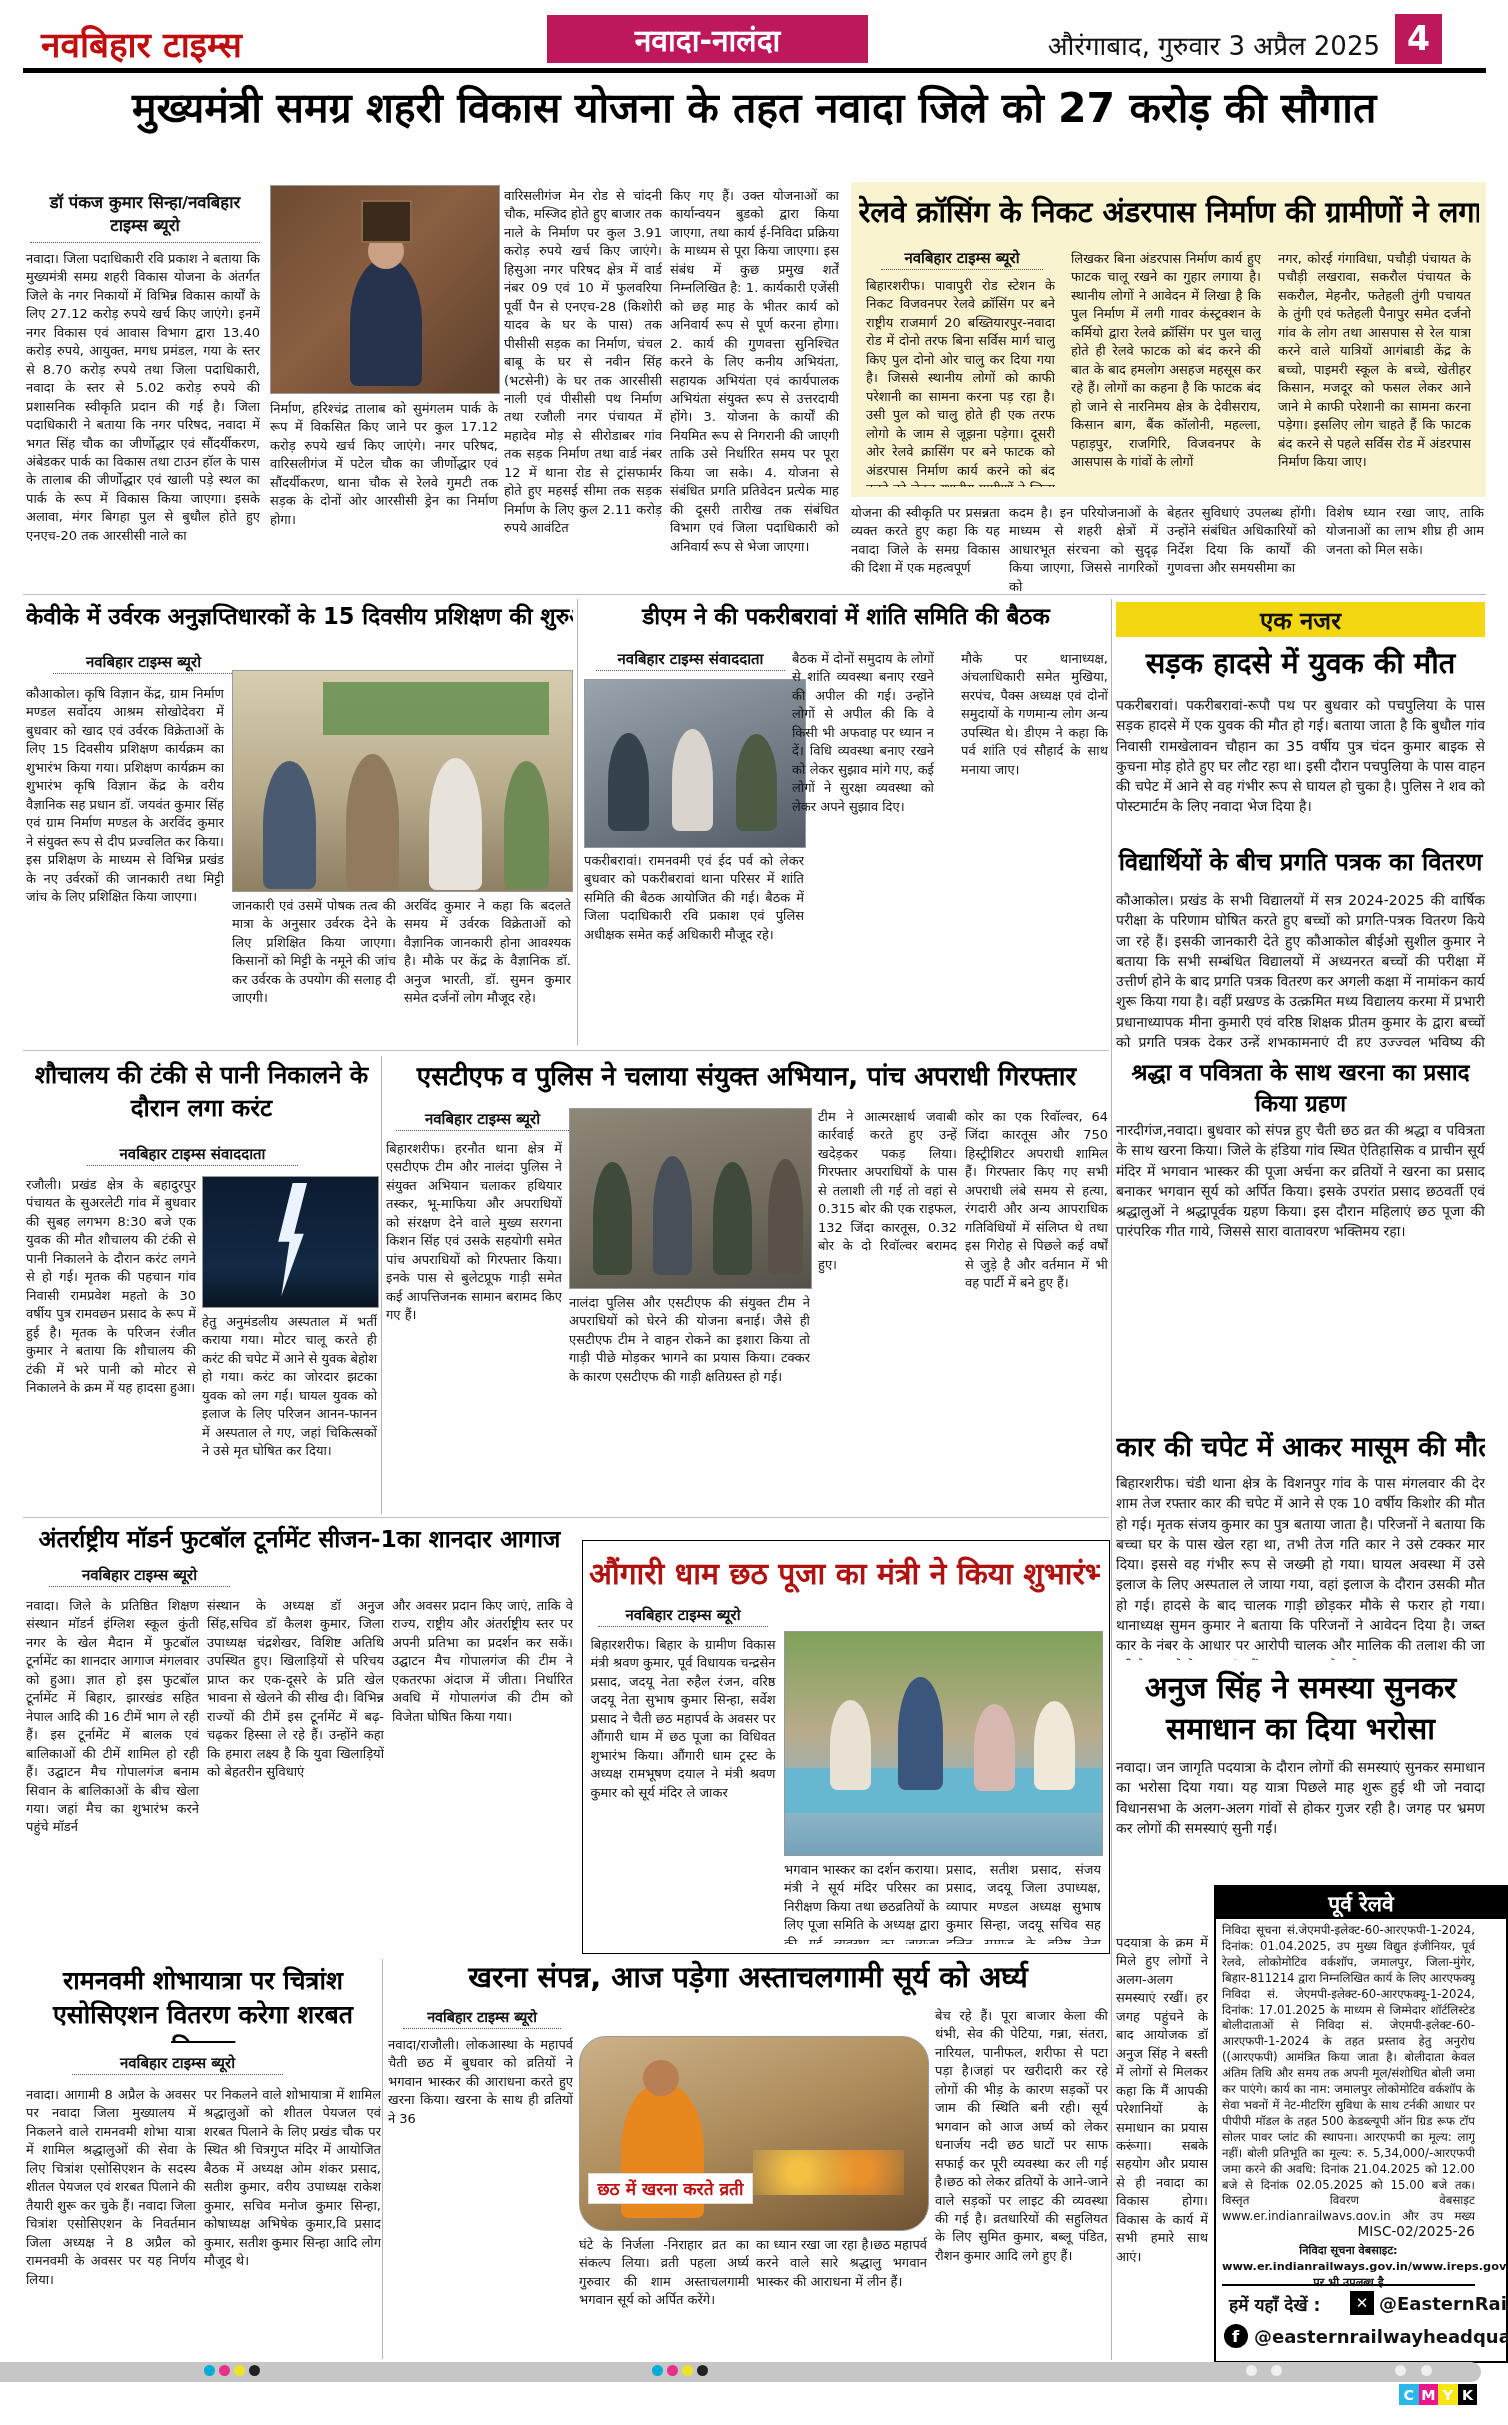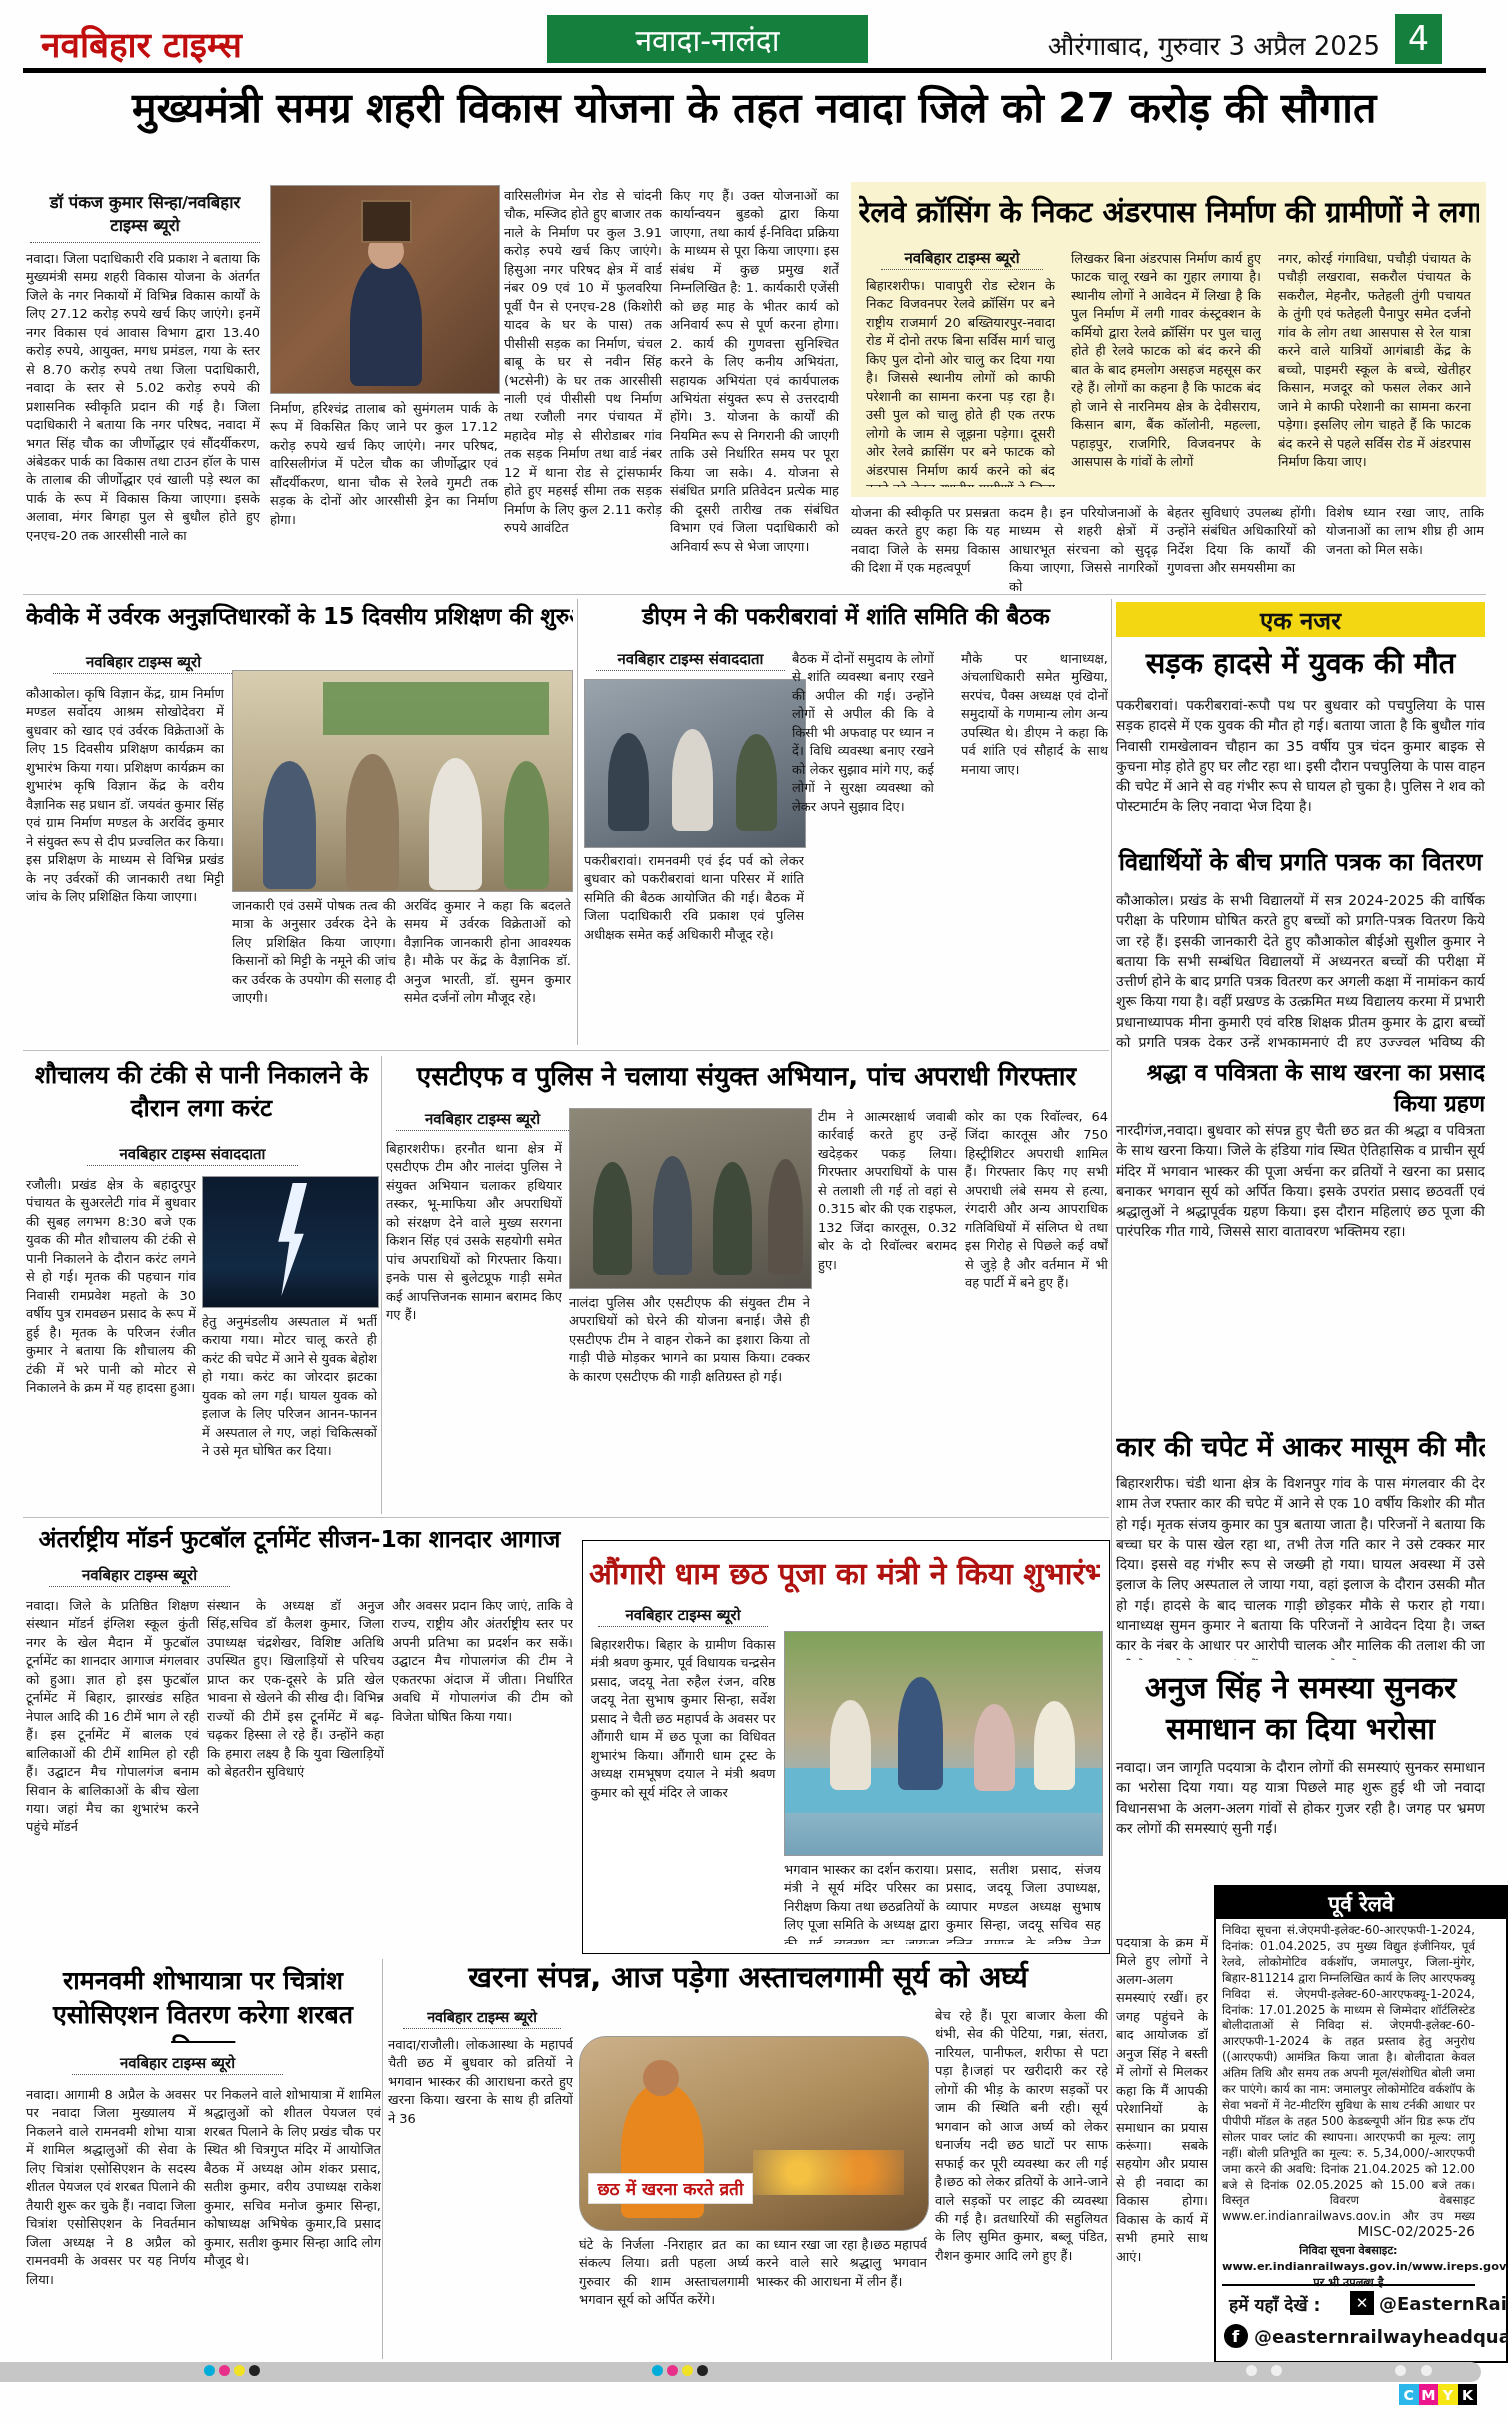--- a/index.html
+++ b/index.html
@@ -9,21 +9,21 @@
   .t{font-size:13px;line-height:1.42;text-align:justify;overflow:hidden;}
   .t2{font-size:14px;line-height:1.45;text-align:justify;overflow:hidden;}
   .by{font-weight:bold;font-size:16px;text-align:center;border-bottom:1.5px dotted #555;
       padding-bottom:2.3px;overflow:hidden;white-space:nowrap;}
   .hl{font-weight:bold;color:#000;overflow:hidden;}
   .one{white-space:nowrap;text-align:center;}
   .photo{overflow:hidden;border:0.8px solid #999;}
   .fig{position:absolute;border-radius:50% 50% 7.5px 7.5px;}
   .vrule{width:0.8px;background:#b5b5b5;}
   .hrule{height:0.8px;background:#bcbcbc;}
-  .redbox{background:#15803d;color:#fff;font-weight:normal;display:flex;align-items:center;justify-content:center;text-align:center;}
+  .redbox{background:#be185d;color:#fff;font-weight:bold;display:flex;align-items:center;justify-content:center;text-align:center;}
   .caption{position:absolute;background:#ffffff;color:#c01414;font-weight:bold;font-size:17.3px;
            padding:3px 9px;border:0.8px solid #ddd;}
   .notice{border:2.3px solid #000;background:#fff;padding-left:20px;}
   .cmyk{width:19.6px;height:21px;display:flex;align-items:center;justify-content:center;
         color:#fff;font-weight:bold;font-size:14.3px;}
   .dot{position:absolute;border-radius:50%;}
 </style>
 </head>
 <body>
 
@@ -117,21 +117,21 @@
   <div class="abs photo" style="left:569px;top:1108px;width:241px;height:179px;background:linear-gradient(165deg,#8d8878,#6f6a5c 60%,#55514a);">
     <div class="fig" style="left:22.6px;top:53px;width:39px;height:113px;background:#3f4a3a;"></div>
     <div class="fig" style="left:83px;top:47px;width:39px;height:119px;background:#474f58;"></div>
     <div class="fig" style="left:143px;top:53px;width:39px;height:113px;background:#3f4a3a;"></div>
     <div class="fig" style="left:198px;top:50px;width:35px;height:116px;background:#5a5248;"></div>
   </div>
   <div class="abs t" style="left:569px;top:1294px;width:241px;height:220px;">नालंदा पुलिस और एसटीएफ की संयुक्त टीम ने अपराधियों को घेरने की योजना बनाई। जैसे ही एसटीएफ टीम ने वाहन रोकने का इशारा किया तो गाड़ी पीछे मोड़कर भागने का प्रयास किया। टक्कर के कारण एसटीएफ की गाड़ी क्षतिग्रस्त हो गई।</div>
   <div class="abs t" style="left:818px;top:1108px;width:139px;height:406px;">टीम ने आत्मरक्षार्थ जवाबी कार्रवाई करते हुए उन्हें खदेड़कर पकड़ लिया। गिरफ्तार अपराधियों के पास से तलाशी ली गई तो वहां से 0.315 बोर की एक राइफल, 132 जिंदा कारतूस, 0.32 बोर के दो रिवॉल्वर बरामद हुए।</div>
   <div class="abs t" style="left:965px;top:1108px;width:143px;height:406px;">कोर का एक रिवॉल्वर, 64 जिंदा कारतूस और 750 हिस्ट्रीशिटर अपराधी शामिल हैं। गिरफ्तार किए गए सभी अपराधी लंबे समय से हत्या, रंगदारी और अन्य आपराधिक गतिविधियों में संलिप्त थे तथा इस गिरोह से पिछले कई वर्षों से जुड़े है और वर्तमान में भी वह पार्टी में बने हुए हैं।</div>
 
-  <div class="abs hl" style="left:1116px;top:1056px;width:369px;height:57px;font-size:22.6px;text-align:right;">श्रद्धा व पवित्रता के साथ खरना का प्रसाद किया ग्रहण</div>
+  <div class="abs hl" style="left:1116px;top:1056px;width:369px;height:57px;font-size:22.6px;text-align:center;">श्रद्धा व पवित्रता के साथ खरना का प्रसाद किया ग्रहण</div>
   <div class="abs t2" style="left:1116px;top:1120px;width:369px;height:300px;">नारदीगंज,नवादा। बुधवार को संपन्न हुए चैती छठ व्रत की श्रद्धा व पवित्रता के साथ खरना किया। जिले के हंडिया गांव स्थित ऐतिहासिक व प्राचीन सूर्य मंदिर में भगवान भास्कर की पूजा अर्चना कर व्रतियों ने खरना का प्रसाद बनाकर भगवान सूर्य को अर्पित किया। इसके उपरांत प्रसाद छठवर्ती एवं श्रद्धालुओं ने श्रद्धापूर्वक ग्रहण किया। इस दौरान महिलाएं छठ पूजा की पारंपरिक गीत गाये, जिससे सारा वातावरण भक्तिमय रहा।</div>
   <div class="abs hl one" style="left:1116px;top:1427px;width:369px;height:41px;font-size:27px;">कार की चपेट में आकर मासूम की मौत</div>
   <div class="abs t2" style="left:1116px;top:1473px;width:369px;height:187px;">बिहारशरीफ। चंडी थाना क्षेत्र के विशनपुर गांव के पास मंगलवार की देर शाम तेज रफ्तार कार की चपेट में आने से एक 10 वर्षीय किशोर की मौत हो गई। मृतक संजय कुमार का पुत्र बताया जाता है। परिजनों ने बताया कि बच्चा घर के पास खेल रहा था, तभी तेज गति कार ने उसे टक्कर मार दिया। इससे वह गंभीर रूप से जख्मी हो गया। घायल अवस्था में उसे इलाज के लिए अस्पताल ले जाया गया, वहां इलाज के दौरान उसकी मौत हो गई। हादसे के बाद चालक गाड़ी छोड़कर मौके से फरार हो गया। थानाध्यक्ष सुमन कुमार ने बताया कि परिजनों ने आवेदन दिया है। जब्त कार के नंबर के आधार पर आरोपी चालक और मालिक की तलाश की जा रही है। हादसे के बाद गांव में मातम का माहौल है।</div>
   <div class="abs hl" style="left:1116px;top:1666px;width:369px;height:81px;font-size:30px;text-align:center;">अनुज सिंह ने समस्या सुनकर समाधान का दिया भरोसा</div>
   <div class="abs t2" style="left:1116px;top:1757px;width:369px;height:127px;">नवादा। जन जागृति पदयात्रा के दौरान लोगों की समस्याएं सुनकर समाधान का भरोसा दिया गया। यह यात्रा पिछले माह शुरू हुई थी जो नवादा विधानसभा के अलग-अलग गांवों से होकर गुजर रही है। जगह पर भ्रमण कर लोगों की समस्याएं सुनी गईं।</div>
   <div class="abs t" style="left:1116px;top:1890px;width:92px;height:469px;margin-top:44px;">पदयात्रा के क्रम में मिले हुए लोगों ने अलग-अलग समस्याएं रखीं। हर जगह पहुंचने के बाद आयोजक डॉ अनुज सिंह ने बस्ती में लोगों से मिलकर कहा कि मैं आपकी परेशानियों के समाधान का प्रयास करूंगा। सबके सहयोग और प्रयास से ही नवादा का विकास होगा। विकास के कार्य में सभी हमारे साथ आएं।</div>
 
   <div class="abs hrule" style="left:22.6px;top:1517px;width:1086px;"></div>
 
   <div class="abs hl one" style="left:26px;top:1522px;width:547px;height:38px;font-size:23.4px;">अंतर्राष्ट्रीय मॉडर्न फुटबॉल टूर्नामेंट सीजन-1का शानदार आगाज</div>

